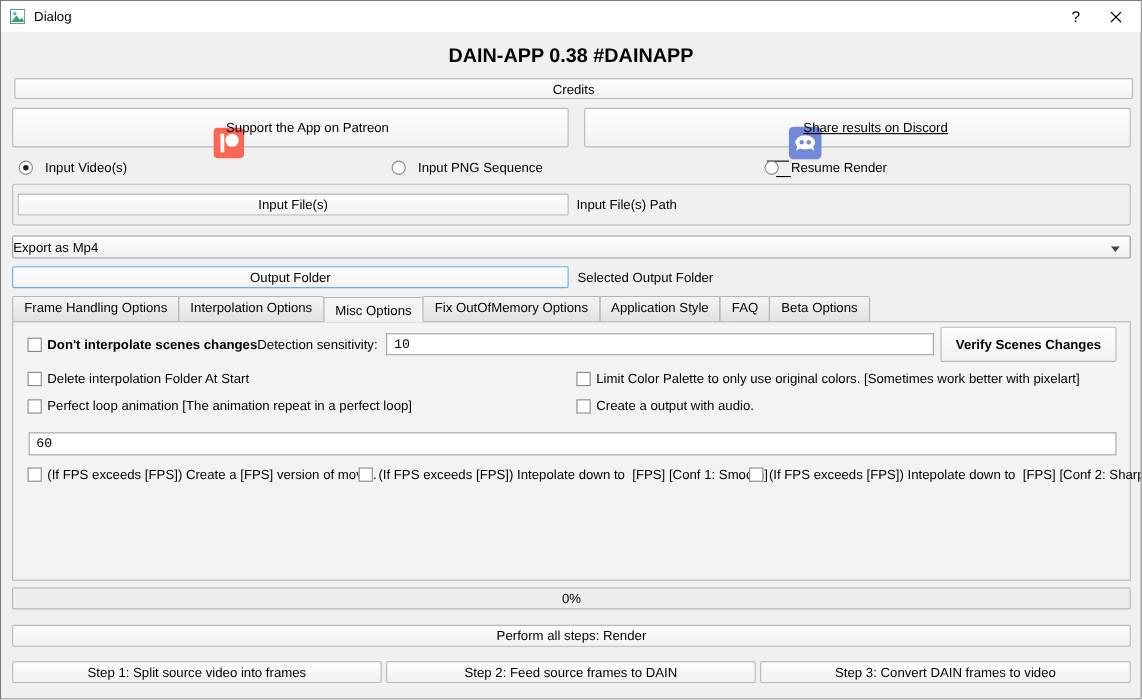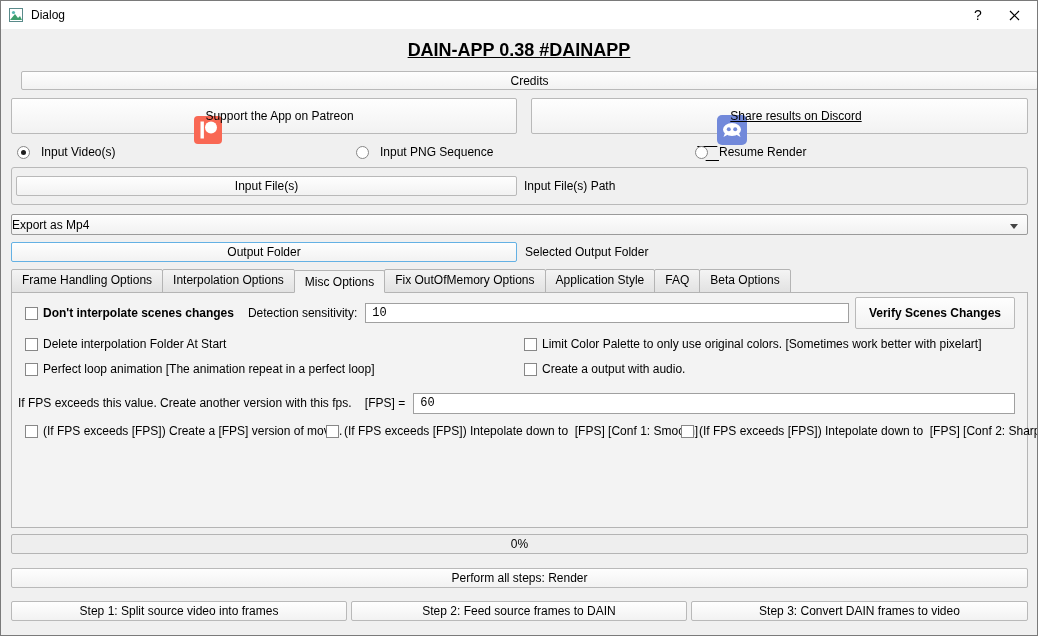--- a/index.html
+++ b/index.html
@@ -13,29 +13,29 @@
     background:#f0f0f0;border:1px solid #7a7a7a;overflow:hidden;
   }
   
   .titlebar{position:absolute;left:0;top:0;right:0;height:28px;background:#ffffff;}
   .app-icon{position:absolute;left:8px;top:7px;width:14px;height:14px;}
   .titlebar-text{position:absolute;left:30px;top:0;line-height:28px;font-size:12px;}
   .tb-btn{position:absolute;top:0;width:30px;height:28px;display:flex;align-items:center;justify-content:center;font-size:14px;}
   .tb-help{right:44px;}
   .tb-close{right:8px;}
   
-  .app-title{position:absolute;left:0;right:0;top:39px;text-align:center;font-size:18px;font-weight:bold;text-decoration:underline;}
+  .app-title{position:absolute;left:0;right:0;top:39px;text-align:center;font-size:18px;font-weight:bold;}
   
   .btn{
     position:absolute;display:flex;align-items:center;justify-content:center;
     background:linear-gradient(180deg,#fefefe,#f2f2f2);
     border:1px solid #b9b9b9;border-radius:2px;box-sizing:border-box;
     font-family:inherit;font-size:12px;color:#000;padding:0;cursor:default;white-space:pre;
   }
-  .btn-credits{left:20px;top:70px;width:1017px;height:19px;}
+  .btn-credits{left:12px;top:70px;width:1017px;height:19px;}
   .btn-patreon{left:10px;top:97px;width:506px;height:36px;gap:3px;}
   .btn-discord{left:530px;top:97px;width:497px;height:36px;gap:3px;text-decoration:underline;}
   .icon-patreon{width:28px;height:28px;flex:none;}
   .icon-discord{width:30px;height:30px;flex:none;}
   
   .radio{position:absolute;top:143px;height:16px;display:flex;align-items:center;gap:11px;white-space:pre;}
   .radio-1{left:16px;} .radio-2{left:355px;} .radio-3{left:694px;justify-content:space-between;}
   .radio-outer{width:13px;height:13px;border-radius:50%;background:#fff;border:1px solid #878787;box-sizing:border-box;display:flex;align-items:center;justify-content:center;flex:none;}
   .radio-dot{width:5px;height:5px;border-radius:50%;background:#1f1f1f;}
   
@@ -72,21 +72,21 @@
   .row-2{left:13px;right:12px;top:44px;height:16px;}
   .row-3{left:13px;right:12px;top:69px;height:16px;}
   .row-4{left:6px;right:12px;top:99px;height:22px;display:flex;align-items:center;}
   .row-5{left:13px;right:12px;top:131px;height:16px;}
   .cb{display:flex;align-items:center;gap:5px;white-space:pre;}
   .cb-abs{position:absolute;top:0;}
   .cbbox{width:13px;height:13px;background:#fff;border:1px solid #878787;box-sizing:border-box;flex:none;}
   .cb-bold{font-weight:bold;}
   .g2-row2{left:499px;} .g1{left:0;}
   .g2-row5{left:301px;} .g3-row5{left:656px;}
-  .detect-label{margin-left:14px;margin-right:8px;white-space:pre;}
+  .detect-label{margin-right:8px;white-space:pre;}
   .ti{
     box-sizing:border-box;height:20px;background:#fff;border:1px solid #a0a0a0;
     font-family:Liberation Mono, monospace;font-size:12px;color:#000;padding:0 6px;
   }
   .ti-detect{flex:1;margin-right:6px;}
   .btn-verify{position:static;flex:none;height:32px;padding:0 13px;min-width:116px;font-weight:bold;}
   .fps-label{white-space:pre;}
   .ti-fps{flex:1;margin-left:8px;height:21px;}
   
   .progress{
@@ -215,21 +215,20 @@
         <span class="cbbox"></span>
         <span>Perfect loop animation [The animation repeat in a perfect loop]</span>
       </div>
       <div class="cb cb-abs g2-row2">
         <span class="cbbox"></span>
         <span>Create a output with audio.</span>
       </div>
     </div>
 
     <div class="panel-row row-4">
-      <span class="fps-label">If FPS exceeds this value. Create another version with this fps.    [FPS] =</span>
       <input type="text" class="ti ti-fps" value="60" style="">
     </div>
 
     <div class="panel-row row-5">
       <div class="cb cb-abs g1">
         <span class="cbbox"></span>
         <span>(If FPS exceeds [FPS]) Create a [FPS] version of movie.</span>
       </div>
       <div class="cb cb-abs g2-row5">
         <span class="cbbox"></span>

